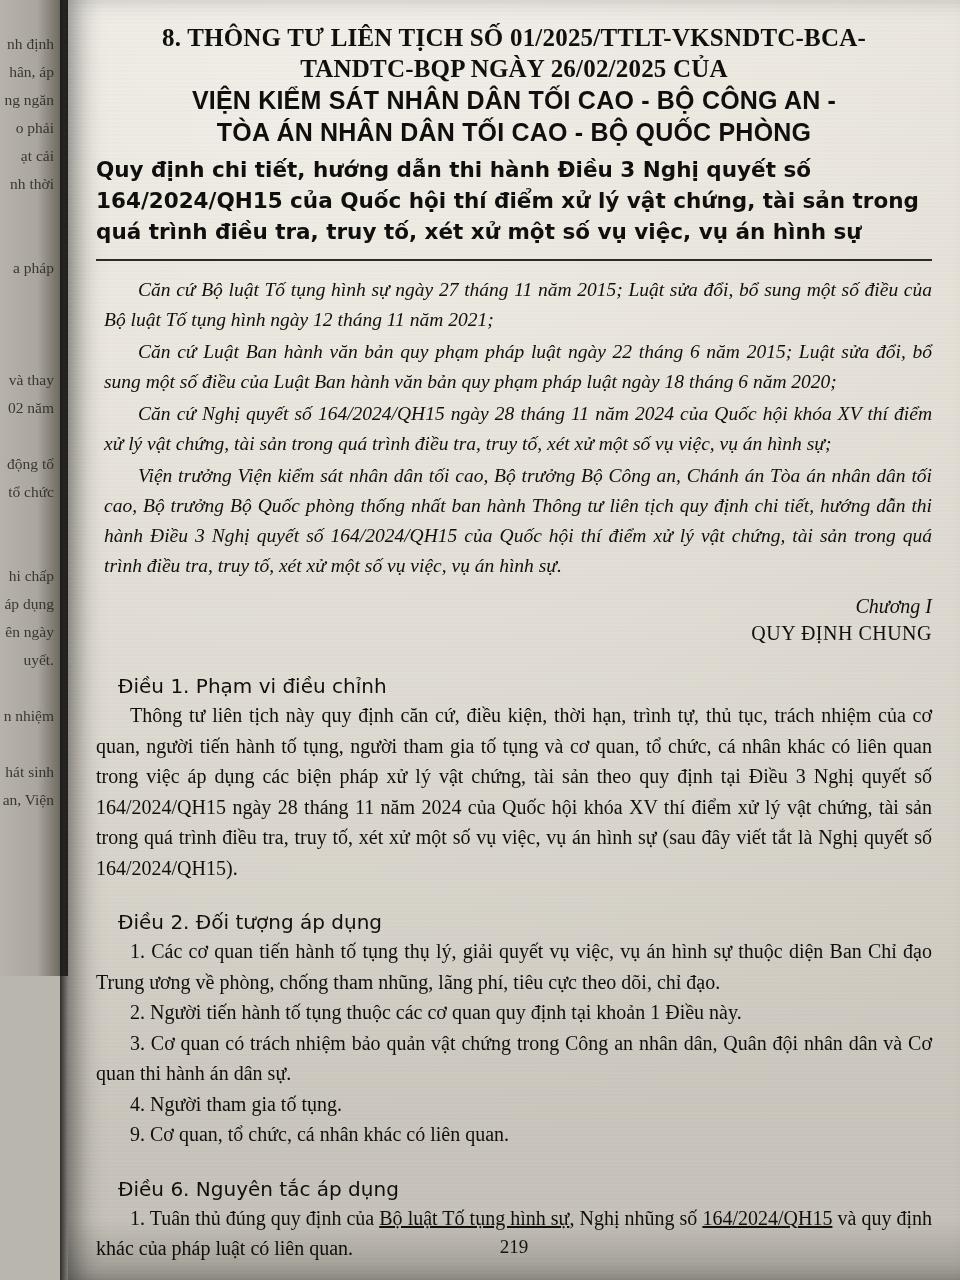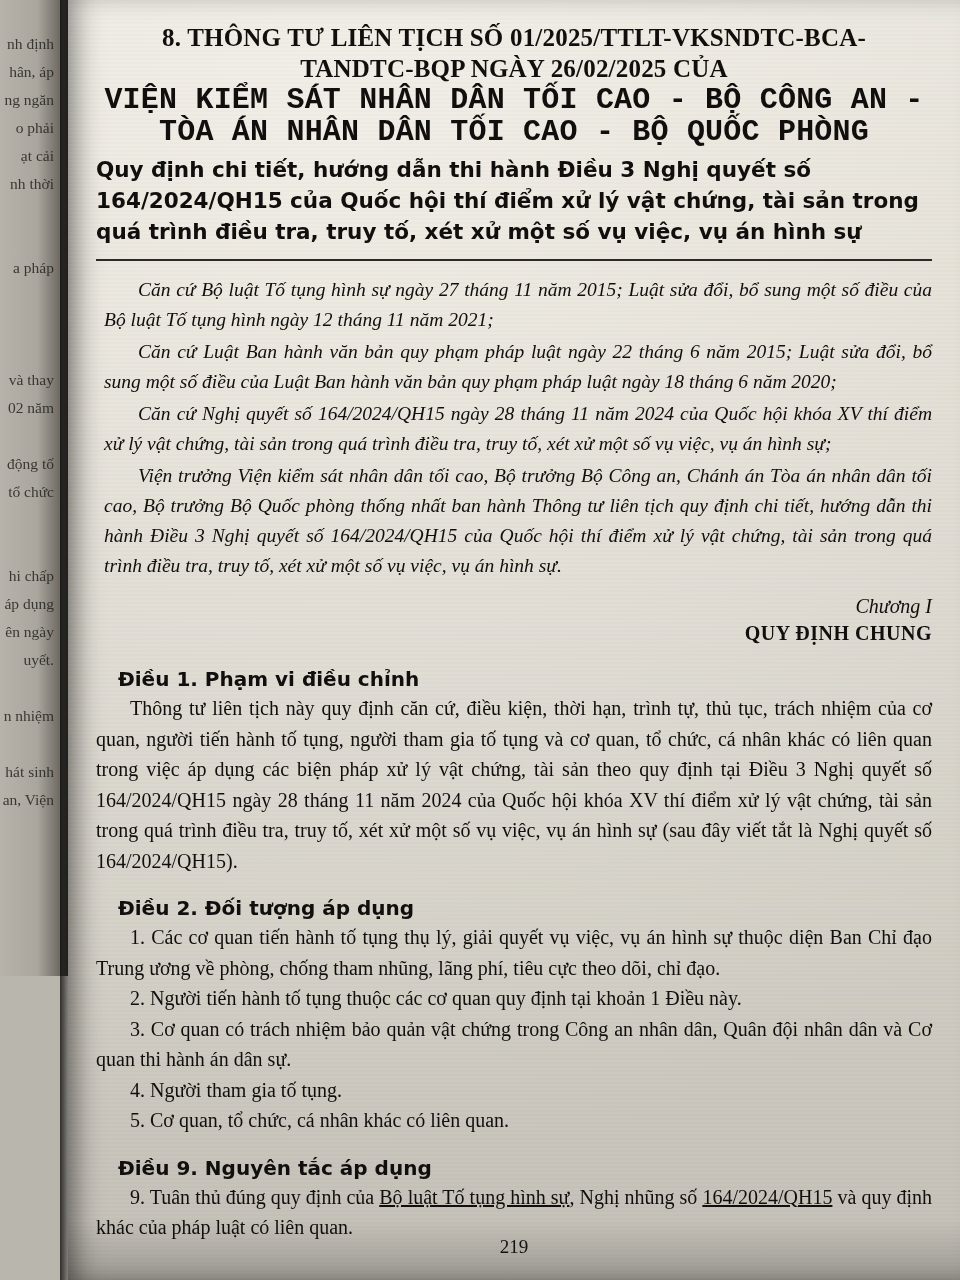--- a/index.html
+++ b/index.html
@@ -67,24 +67,24 @@
     font-weight: bold;
     letter-spacing: .2px;
   }
   .t1 {
     font-size: 25px;
     line-height: 31px;
     text-transform: uppercase;
     font-family: "Liberation Serif", serif;
   }
   .t2 {
-    font-size: 30px;
+    font-size: 25px;
     line-height: 31px;
     margin-top: 1px;
-    font-family: Liberation Mono, monospace;
+    font-family: Liberation Sans, sans-serif;
     font-weight: bold;
   }
   .subtitle {
     margin-top: 6px;
     font-size: 21.5px;
     line-height: 31px;
     font-weight: bold;
     font-family: "DejaVu Sans", sans-serif;
   }
   .rule {
@@ -105,24 +105,24 @@
     margin: 0 0 2px 8px;
     text-indent: 34px;
   }
   .chapter {
     margin-top: 12px;
     text-align: right;
     font-size: 20px;
     line-height: 27px;
   }
   .chapter .c1 { font-style: italic; font-family: "Liberation Serif", serif; }
-  .chapter .c2 { font-weight: bold; letter-spacing: .5px; }
+  .chapter .c2 { font-weight: normal; letter-spacing: .5px; }
   .article-head {
-    margin-top: 18px;
-    font-weight: bold;
+    margin-top: 25px;
+    font-weight: normal;
     font-size: 20px;
     line-height: 28px;
     padding-left: 22px;
     font-family: "DejaVu Sans", sans-serif;
   }
   .body-p {
     margin: 0;
     font-size: 20px;
     line-height: 30.5px;
     text-align: justify;
@@ -225,23 +225,23 @@
       </div>
 
       <div class="article-head">Điều 1. Phạm vi điều chỉnh</div>
       <p class="body-p">Thông tư liên tịch này quy định căn cứ, điều kiện, thời hạn, trình tự, thủ tục, trách nhiệm của cơ quan, người tiến hành tố tụng, người tham gia tố tụng và cơ quan, tổ chức, cá nhân khác có liên quan trong việc áp dụng các biện pháp xử lý vật chứng, tài sản theo quy định tại Điều 3 Nghị quyết số 164/2024/QH15 ngày 28 tháng 11 năm 2024 của Quốc hội khóa XV thí điểm xử lý vật chứng, tài sản trong quá trình điều tra, truy tố, xét xử một số vụ việc, vụ án hình sự (sau đây viết tắt là Nghị quyết số 164/2024/QH15).</p>
 
       <div class="article-head">Điều 2. Đối tượng áp dụng</div>
       <p class="body-p">1. Các cơ quan tiến hành tố tụng thụ lý, giải quyết vụ việc, vụ án hình sự thuộc diện Ban Chỉ đạo Trung ương về phòng, chống tham nhũng, lãng phí, tiêu cực theo dõi, chỉ đạo.</p>
       <p class="body-p">2. Người tiến hành tố tụng thuộc các cơ quan quy định tại khoản 1 Điều này.</p>
       <p class="body-p">3. Cơ quan có trách nhiệm bảo quản vật chứng trong Công an nhân dân, Quân đội nhân dân và Cơ quan thi hành án dân sự.</p>
       <p class="body-p">4. Người tham gia tố tụng.</p>
-      <p class="body-p">5. Cơ quan, tổ chức, cá nhân khác có liên quan.</p>
-
-      <div class="article-head">Điều 9. Nguyên tắc áp dụng</div>
-      <p class="body-p" id="article3-rich"><span>9. Tuân thủ đúng quy định của </span><span class="underline">Bộ luật Tố tụng hình sự</span><span>, Nghị nhũng số </span><span class="underline">164/2024/QH15</span><span> và quy định khác của pháp luật có liên quan.</span></p>
+      <p class="body-p">9. Cơ quan, tổ chức, cá nhân khác có liên quan.</p>
+
+      <div class="article-head">Điều 6. Nguyên tắc áp dụng</div>
+      <p class="body-p" id="article3-rich"><span>1. Tuân thủ đúng quy định của </span><span class="underline">Bộ luật Tố tụng hình sự</span><span>, Nghị nhũng số </span><span class="underline">164/2024/QH15</span><span> và quy định khác của pháp luật có liên quan.</span></p>
 
     </div>
 
     <div class="page-number">219</div>
     <div class="edge-shadow-bottom"></div>
   </div>
 </div>
 
 </body></html>

